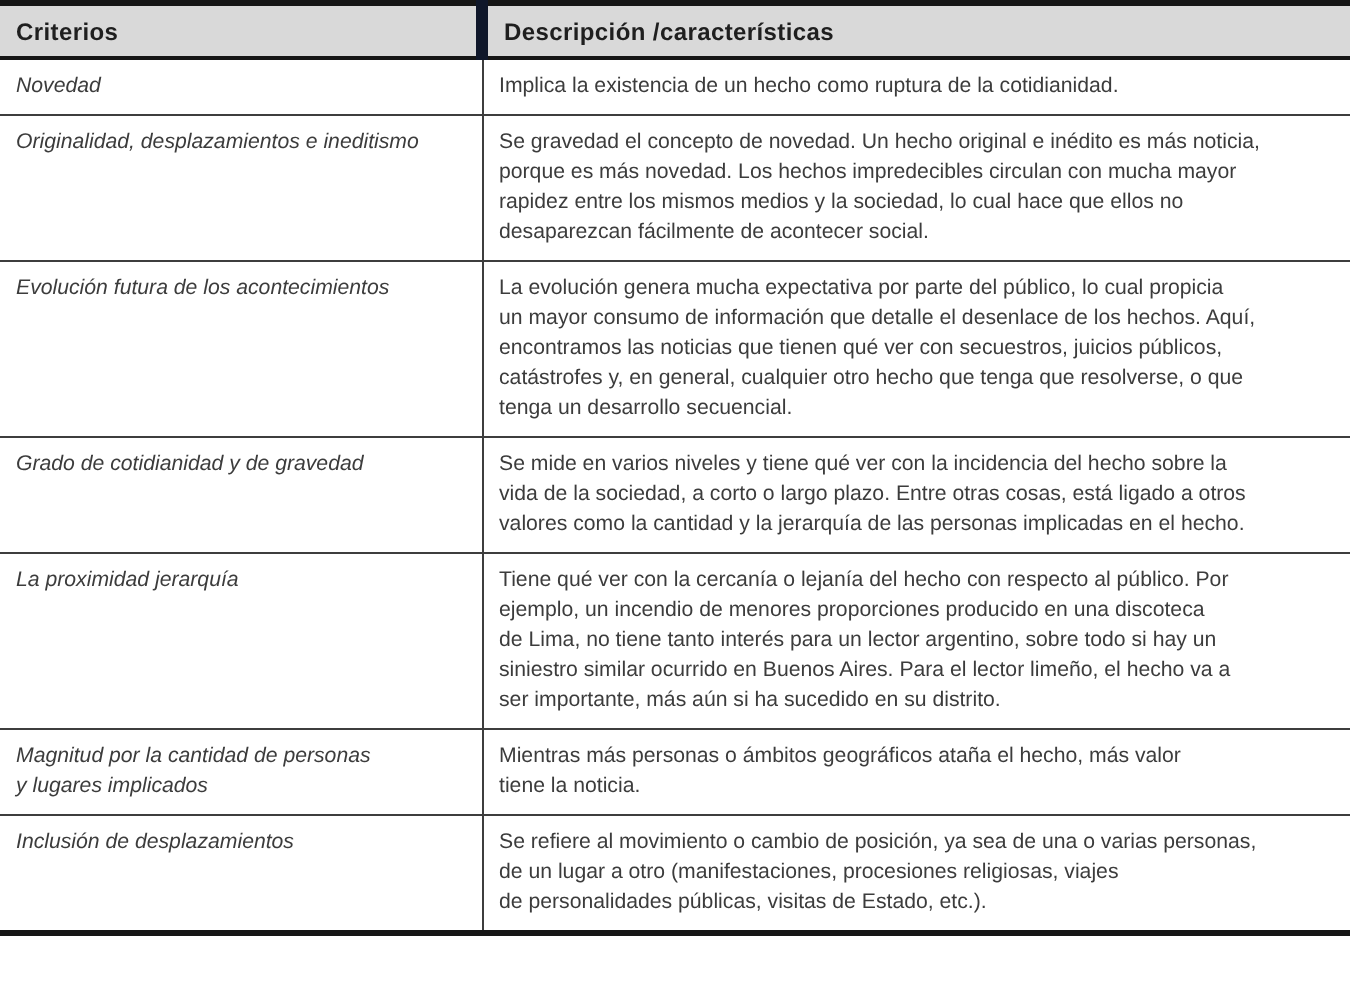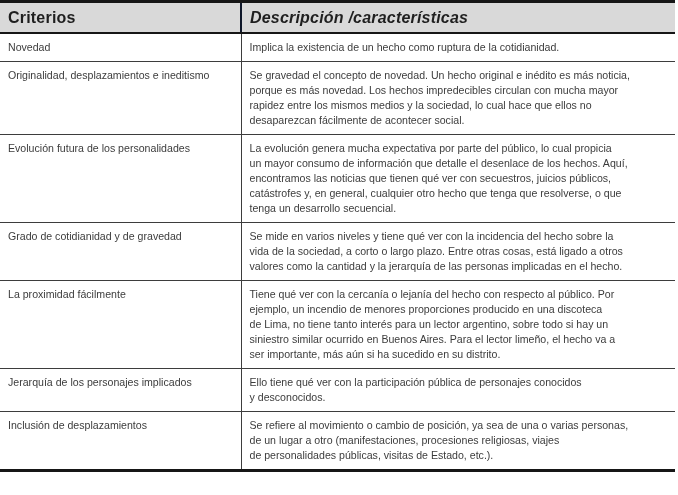--- a/index.html
+++ b/index.html
@@ -20,44 +20,44 @@
     border-collapse: collapse;
     table-layout: fixed;
     border-top: 3px solid #161616;
     border-bottom: 3px solid #161616;
   }
   col.c-left  { width: 241px; }
   col.c-right { width: 434px; }
   thead th {
     background: #d9d9d9;
     text-align: left;
-    font-size: 16px;
+    font-size: 12px;
     font-weight: bold;
     color: #1f1f1f;
     padding: 6px 8px 5px 8px;
     border-bottom: 2px solid #161616;
     letter-spacing: 0.2px;
   }
   thead th + th {
-    border-left: 2px solid #0f172a;
-    font-style: italic;
+    border-left: 6px solid #0f172a;
   }
   tbody td {
     vertical-align: top;
     font-size: 10.6px;
     line-height: 15px;
     color: #3c3c3c;
     padding: 6px 6px 6px 8px;
     border-bottom: 1px solid #3d3d3d;
     white-space: pre-line;
   }
   tbody tr:last-child td {
     border-bottom: none;
   }
   td.criterio {
+    font-style: italic;
   }
   td.descripcion {
     border-left: 1px solid #3d3d3d;
   }
 </style>
 </head>
 <body>
 
 <div class="page">
   <table class="criteria">
@@ -79,50 +79,51 @@
 
   <tr>
     <td class="criterio">Originalidad, desplazamientos e ineditismo</td>
     <td class="descripcion">Se gravedad el concepto de novedad. Un hecho original e inédito es más noticia,
 porque es más novedad. Los hechos impredecibles circulan con mucha mayor
 rapidez entre los mismos medios y la sociedad, lo cual hace que ellos no
 desaparezcan fácilmente de acontecer social.</td>
   </tr>
 
   <tr>
-    <td class="criterio">Evolución futura de los personalidades</td>
+    <td class="criterio">Evolución futura de los acontecimientos</td>
     <td class="descripcion">La evolución genera mucha expectativa por parte del público, lo cual propicia
 un mayor consumo de información que detalle el desenlace de los hechos. Aquí,
 encontramos las noticias que tienen qué ver con secuestros, juicios públicos,
 catástrofes y, en general, cualquier otro hecho que tenga que resolverse, o que
 tenga un desarrollo secuencial.</td>
   </tr>
 
   <tr>
     <td class="criterio">Grado de cotidianidad y de gravedad</td>
     <td class="descripcion">Se mide en varios niveles y tiene qué ver con la incidencia del hecho sobre la
 vida de la sociedad, a corto o largo plazo. Entre otras cosas, está ligado a otros
 valores como la cantidad y la jerarquía de las personas implicadas en el hecho.</td>
   </tr>
 
   <tr>
-    <td class="criterio">La proximidad fácilmente</td>
+    <td class="criterio">La proximidad jerarquía</td>
     <td class="descripcion">Tiene qué ver con la cercanía o lejanía del hecho con respecto al público. Por
 ejemplo, un incendio de menores proporciones producido en una discoteca
 de Lima, no tiene tanto interés para un lector argentino, sobre todo si hay un
 siniestro similar ocurrido en Buenos Aires. Para el lector limeño, el hecho va a
 ser importante, más aún si ha sucedido en su distrito.</td>
   </tr>
 
+  <tr>
+    <td class="criterio">Magnitud por la cantidad de personas
+y lugares implicados</td>
+    <td class="descripcion">Mientras más personas o ámbitos geográficos ataña el hecho, más valor
+tiene la noticia.</td>
+  </tr>
 
-  <tr>
-    <td class="criterio">Jerarquía de los personajes implicados</td>
-    <td class="descripcion">Ello tiene qué ver con la participación pública de personajes conocidos
-y desconocidos.</td>
-  </tr>
 
   <tr>
     <td class="criterio">Inclusión de desplazamientos</td>
     <td class="descripcion">Se refiere al movimiento o cambio de posición, ya sea de una o varias personas,
 de un lugar a otro (manifestaciones, procesiones religiosas, viajes
 de personalidades públicas, visitas de Estado, etc.).</td>
   </tr>
 </tbody>
   </table>
 </div>

